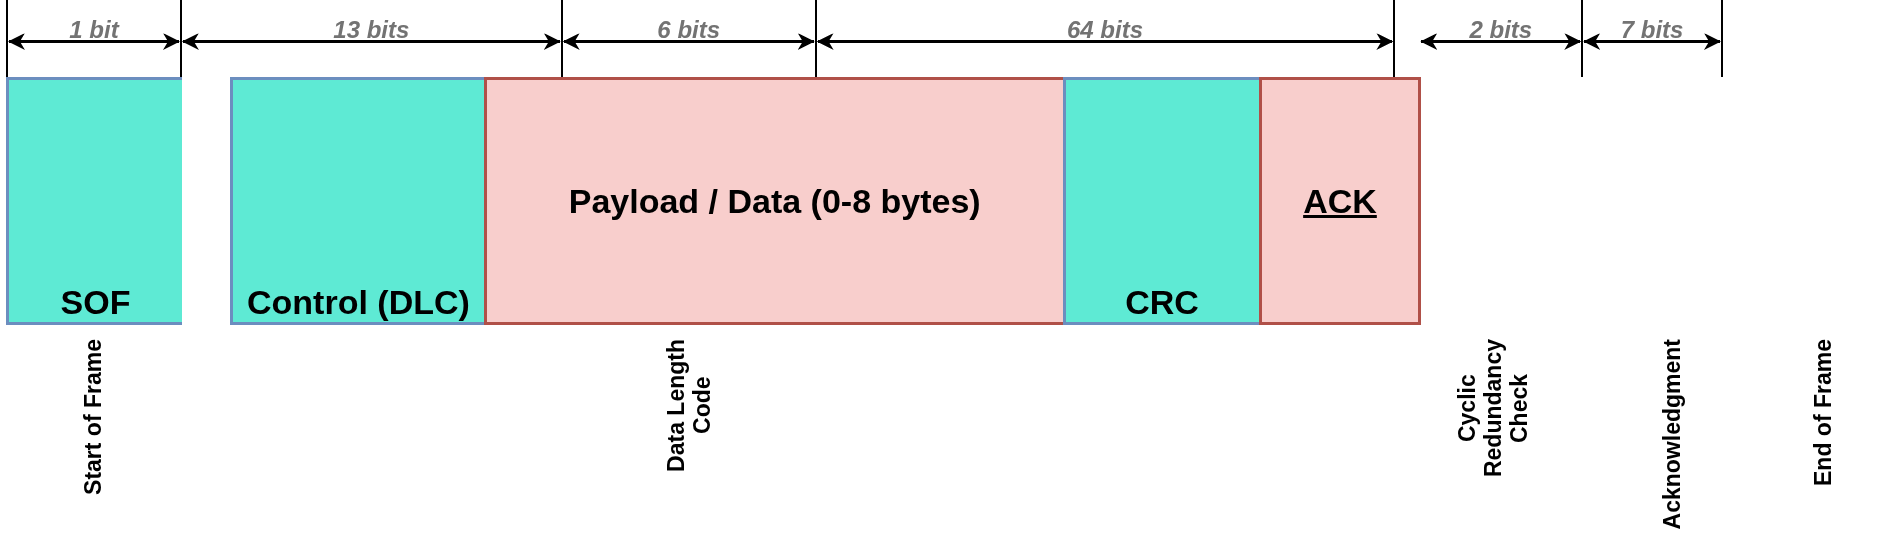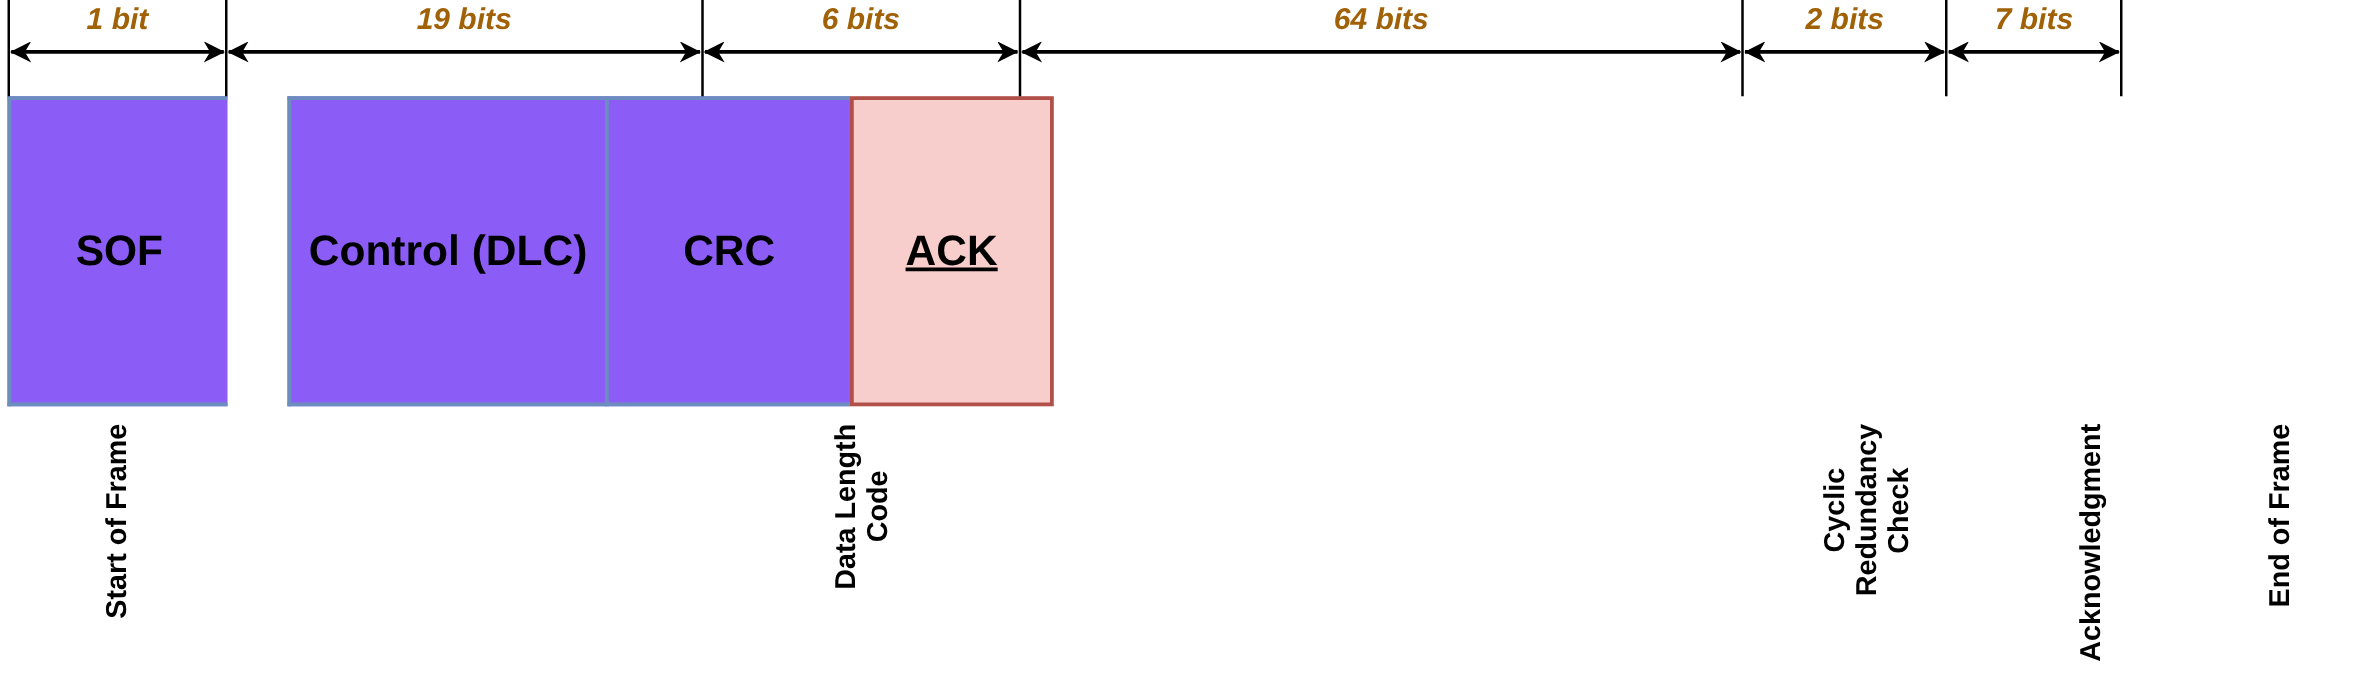--- a/index.html
+++ b/index.html
@@ -36,22 +36,22 @@
     justify-content: center;
     align-items: flex-start;
   }
   .dim-cell:first-child {
     border-left: 2.5px solid #000000;
   }
   .dim-label {
     font-size: 24px;
     font-weight: bold;
     font-style: italic;
-    color: #a16207;
-    padding-top: 2px;
+    color: #737373;
+    padding-top: 16px;
     white-space: nowrap;
   }
   .dim-arrow {
     position: absolute;
     left: 1px;
     right: 1px;
     top: 40px;
     height: 3px;
     background: #000000;
   }
@@ -83,21 +83,21 @@
     border: 3px solid #000;
     border-right: none;
     display: flex;
     align-items: center;
     justify-content: center;
     overflow: hidden;
   }
   .field-box:last-child {
     border-right: 3px solid #000;
   }
-  .field-box.blue { background: #8b5cf6; border-color: #6c8ebf; }
+  .field-box.blue { background: #5eead4; border-color: #6c8ebf; align-items: flex-end; }
   .field-box.red  { background: #f8cecc; border-color: #b05048; }
   .field-label {
     font-size: 34px;
     font-weight: bold;
     color: #000000;
     white-space: nowrap;
     text-align: center;
   }
 
   
@@ -131,21 +131,21 @@
     <div class="dim-row" id="dim-row">
   <div class="dim-cell" style="width: 9.32%;">
     <div class="dim-label">1 bit</div>
     <div class="dim-arrow">
       <span class="ah ah-left"></span>
       <span class="ah ah-right"></span>
     </div>
   </div>
 
   <div class="dim-cell" style="width: 20.17%;">
-    <div class="dim-label">19 bits</div>
+    <div class="dim-label">13 bits</div>
     <div class="dim-arrow">
       <span class="ah ah-left"></span>
       <span class="ah ah-right"></span>
     </div>
   </div>
 
   <div class="dim-cell" style="width: 13.45%;">
     <div class="dim-label">6 bits</div>
     <div class="dim-arrow">
       <span class="ah ah-left"></span>
@@ -155,21 +155,21 @@
 
   <div class="dim-cell" style="width: 30.65%;">
     <div class="dim-label">64 bits</div>
     <div class="dim-arrow">
       <span class="ah ah-left"></span>
       <span class="ah ah-right"></span>
     </div>
   </div>
 
 
-  <div class="dim-cell" style="width: 8.63%;">
+  <div class="dim-cell" style="width: 8.63%; margin-left: 25px;">
     <div class="dim-label">2 bits</div>
     <div class="dim-arrow">
       <span class="ah ah-left"></span>
       <span class="ah ah-right"></span>
     </div>
   </div>
 
   <div class="dim-cell" style="width: 7.4%;">
     <div class="dim-label">7 bits</div>
     <div class="dim-arrow">
@@ -181,20 +181,23 @@
     <div class="box-row" id="box-row">
   <div class="field-box blue" style="width: 9.32%;">
     <span class="field-label">SOF</span>
   </div>
 
 
   <div class="field-box blue" style="width: 13.45%; margin-left: 48px;">
     <span class="field-label">Control (DLC)</span>
   </div>
 
+  <div class="field-box red" style="width: 30.65%;">
+    <span class="field-label">Payload / Data (0-8 bytes)</span>
+  </div>
 
   <div class="field-box blue" style="width: 10.38%;">
     <span class="field-label">CRC</span>
   </div>
 
   <div class="field-box red" style="width: 8.63%; text-decoration: underline;">
     <span class="field-label">ACK</span>
   </div>
 
 </div>

